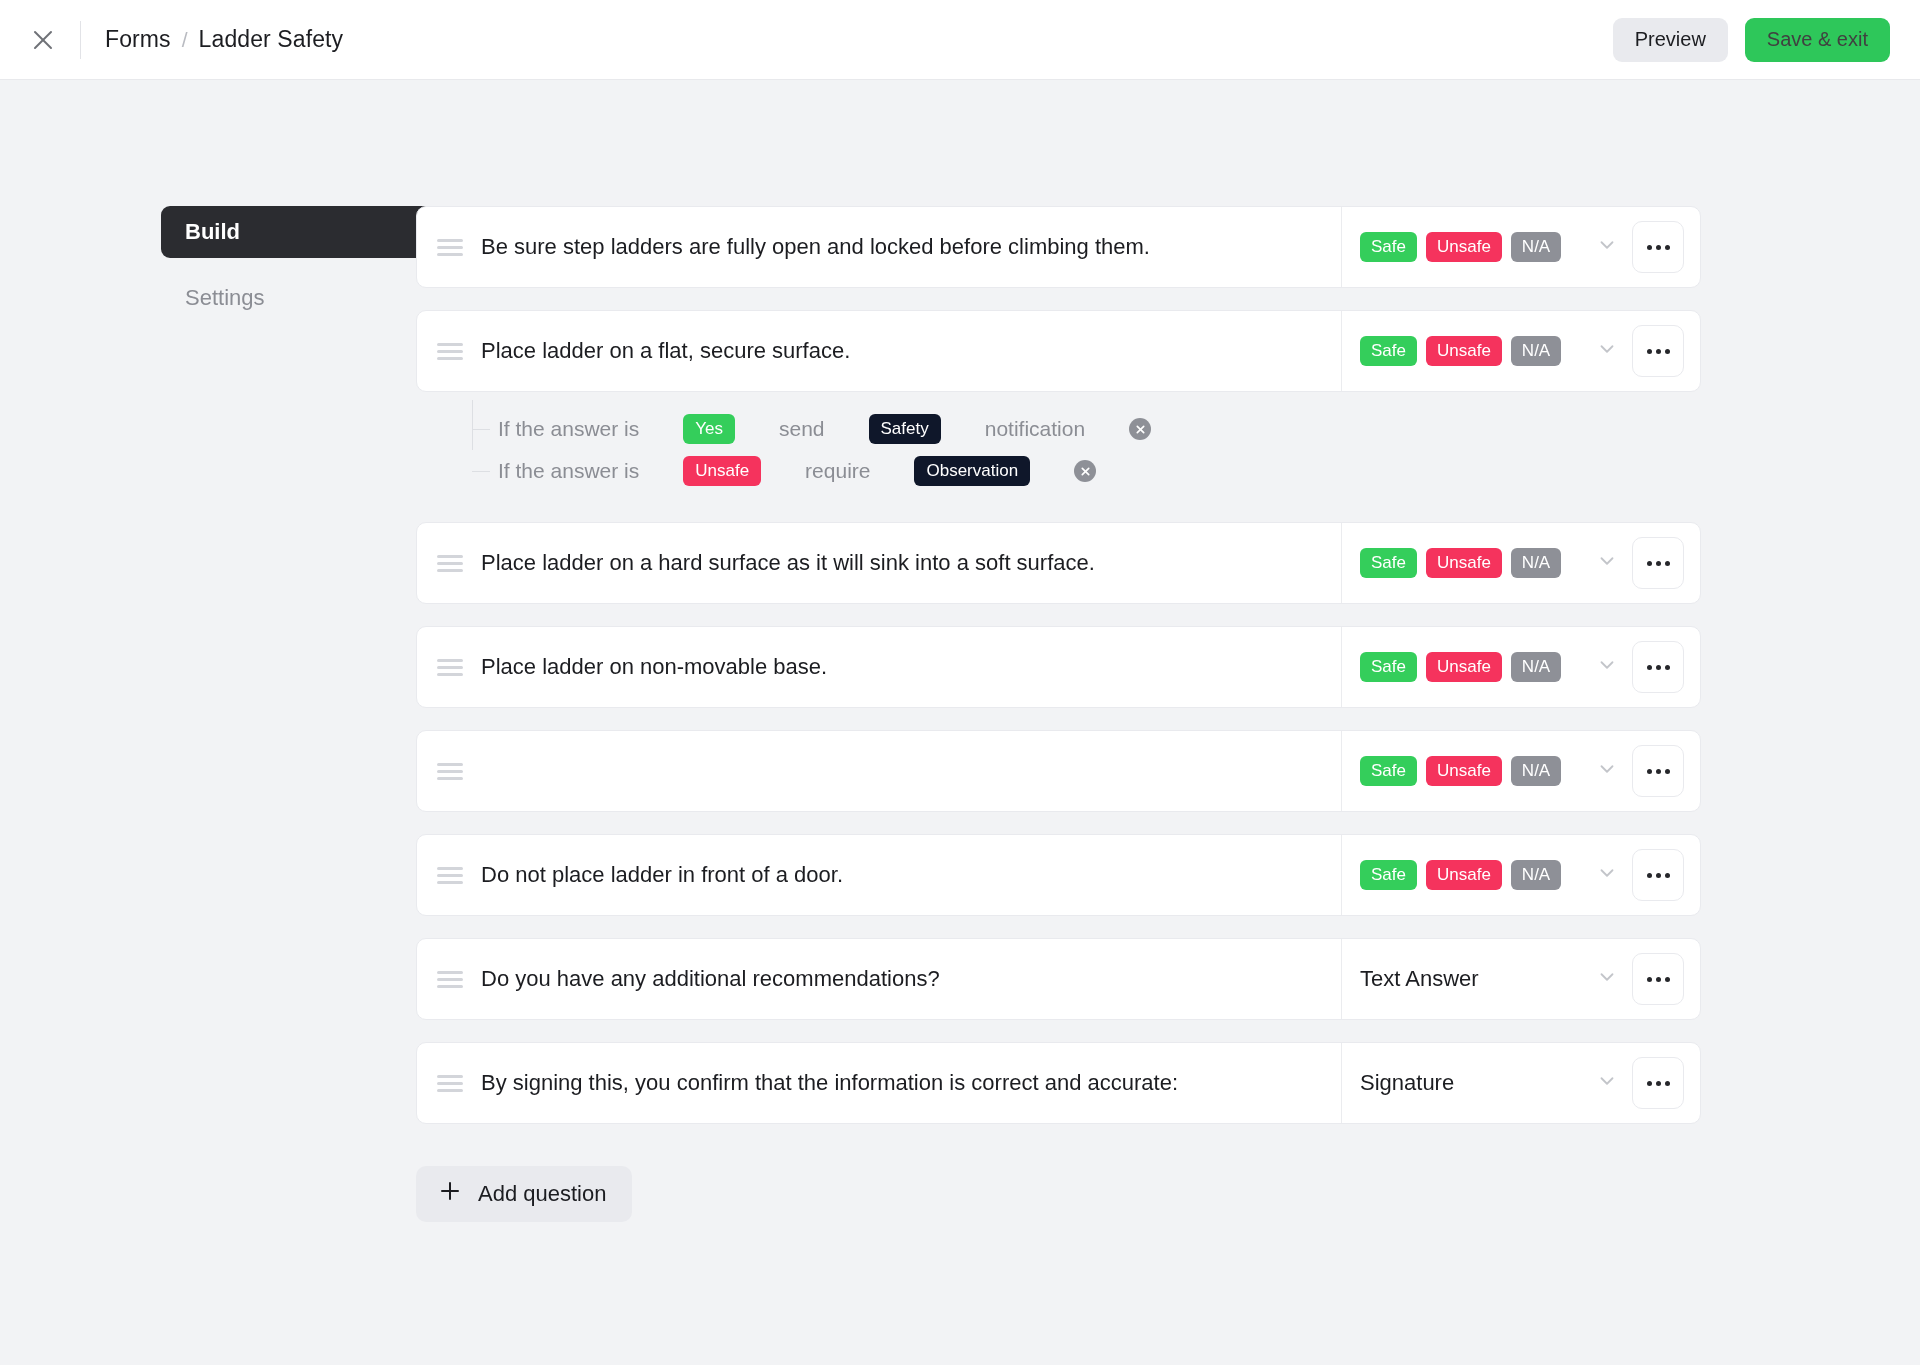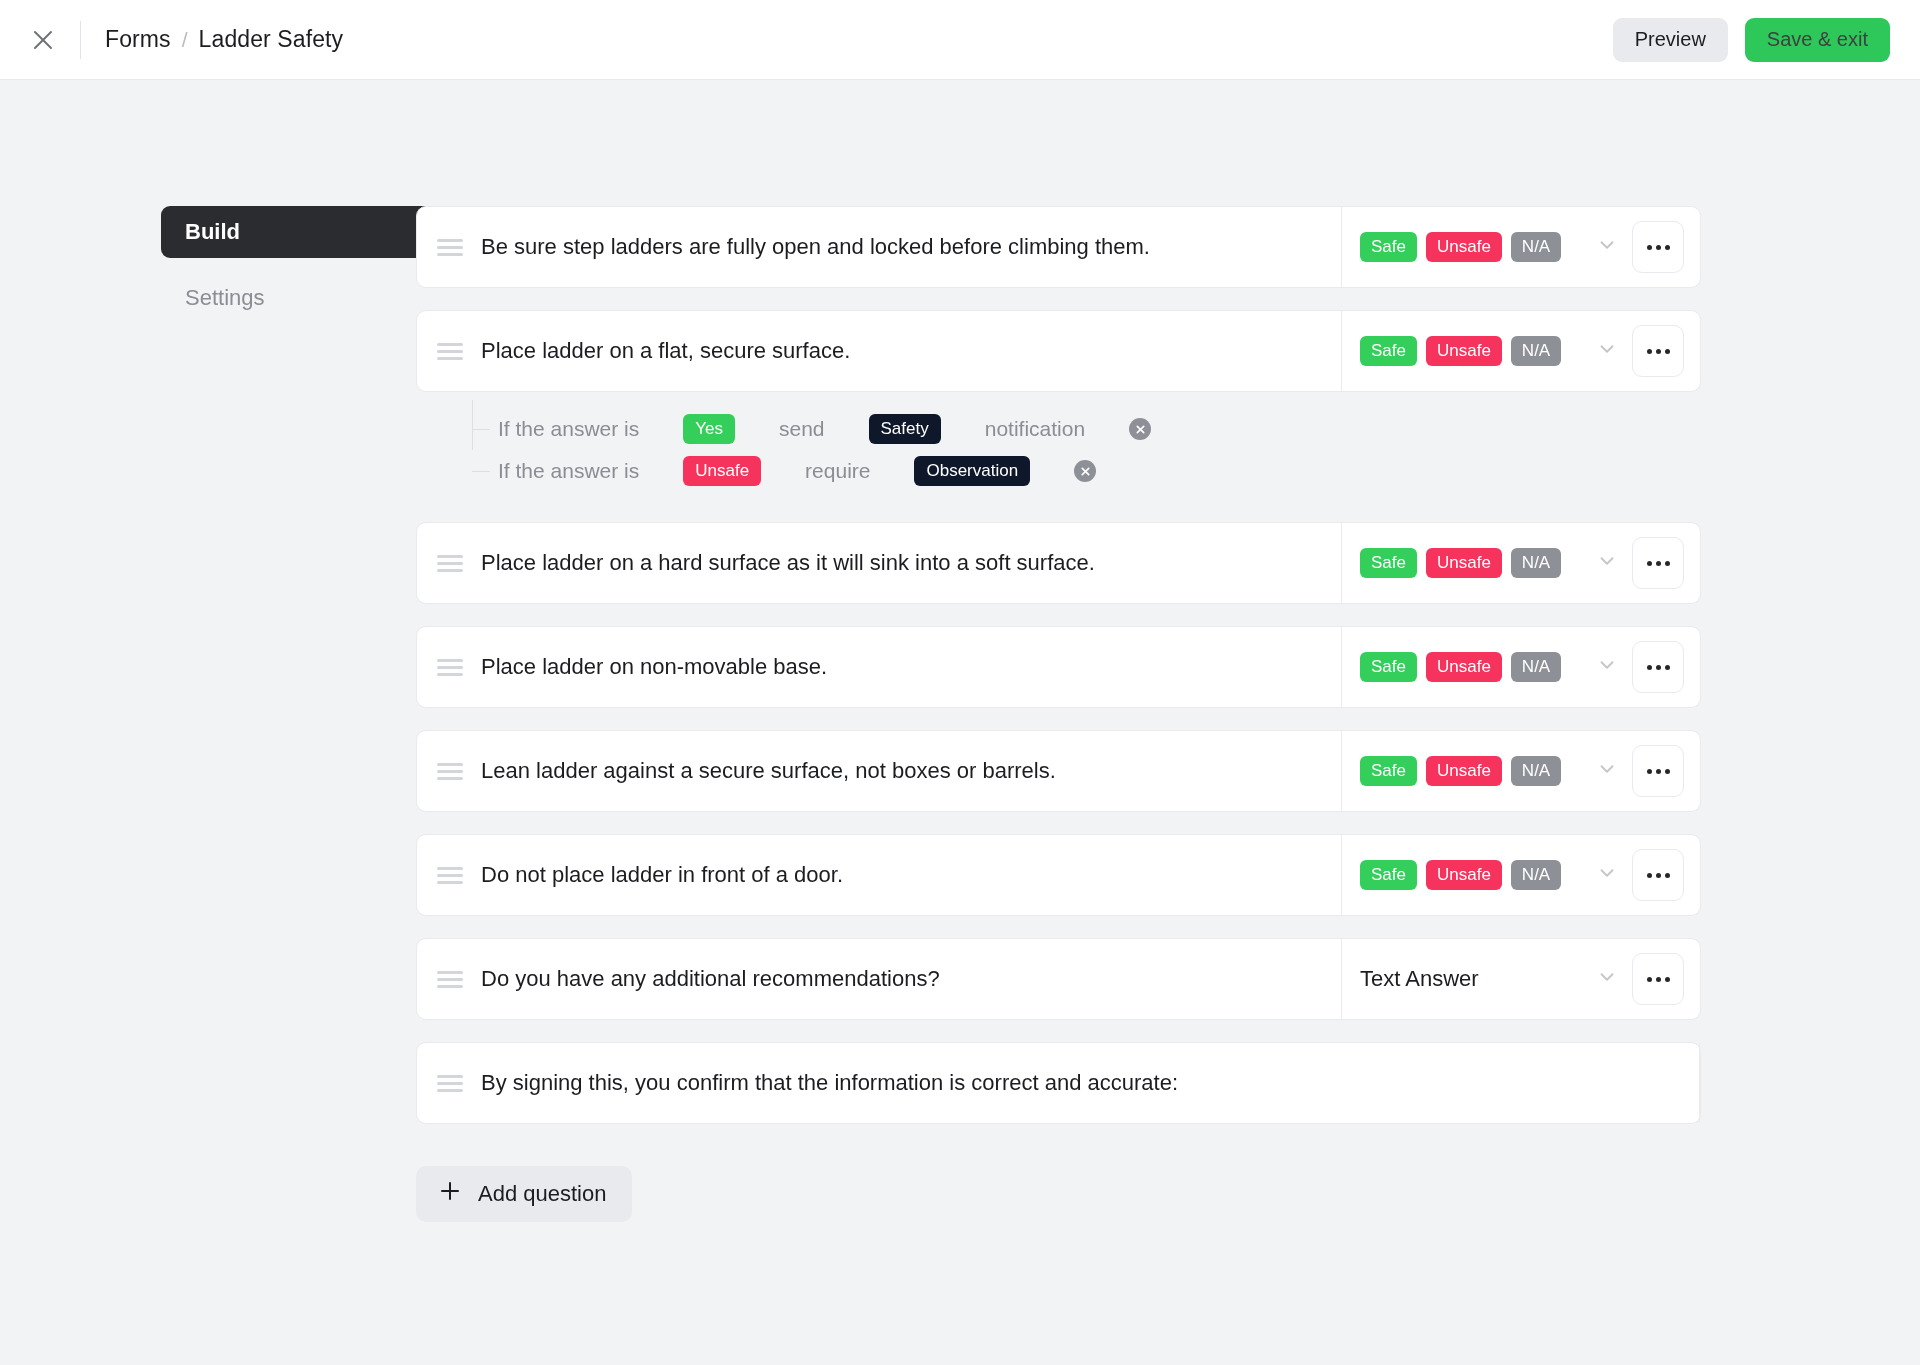--- a/index.html
+++ b/index.html
@@ -462,21 +462,20 @@
     </div>
 
     
     <div class="q-card">
       <div class="q-left">
         <span class="drag-handle">
             <i></i>
             <i></i>
             <i></i>
           </span>
-        <span class="q-text">Lean ladder against a secure surface, not boxes or barrels.</span>
       </div>
       <div class="q-right">
         <div class="answer-badges">
           <span class="badge safe">Safe</span>
           <span class="badge unsafe">Unsafe</span>
           <span class="badge na">N/A</span>
         </div>
         <div class="q-right-tools">
           <span class="chev">
             <svg width="22" height="22" viewBox="0 0 24 24" fill="none" stroke="#c3c5ca" stroke-width="2" stroke-linecap="round" stroke-linejoin="round">
@@ -552,20 +551,35 @@
 
     
     <div class="q-card">
       <div class="q-left">
         <span class="drag-handle">
             <i></i>
             <i></i>
             <i></i>
           </span>
         <span class="q-text">By signing this, you confirm that the information is correct and accurate:</span>
+      </div>
+      <div class="q-right">
+        <span class="answer-type">Signature</span>
+        <div class="q-right-tools">
+          <span class="chev">
+            <svg width="22" height="22" viewBox="0 0 24 24" fill="none" stroke="#c3c5ca" stroke-width="2" stroke-linecap="round" stroke-linejoin="round">
+                <polyline points="6 9 12 15 18 9"></polyline>
+              </svg>
+          </span>
+          <span class="more-btn">
+              <i></i>
+              <i></i>
+              <i></i>
+            </span>
+        </div>
       </div>
     </div>
 
     
     <button class="add-q">
       <span class="plus">
         <svg width="24" height="24" viewBox="0 0 24 24" fill="none" stroke="#1c1d21" stroke-width="2" stroke-linecap="round">
             <line x1="12" y1="4" x2="12" y2="20"></line>
             <line x1="4" y1="12" x2="20" y2="12"></line>
           </svg>

